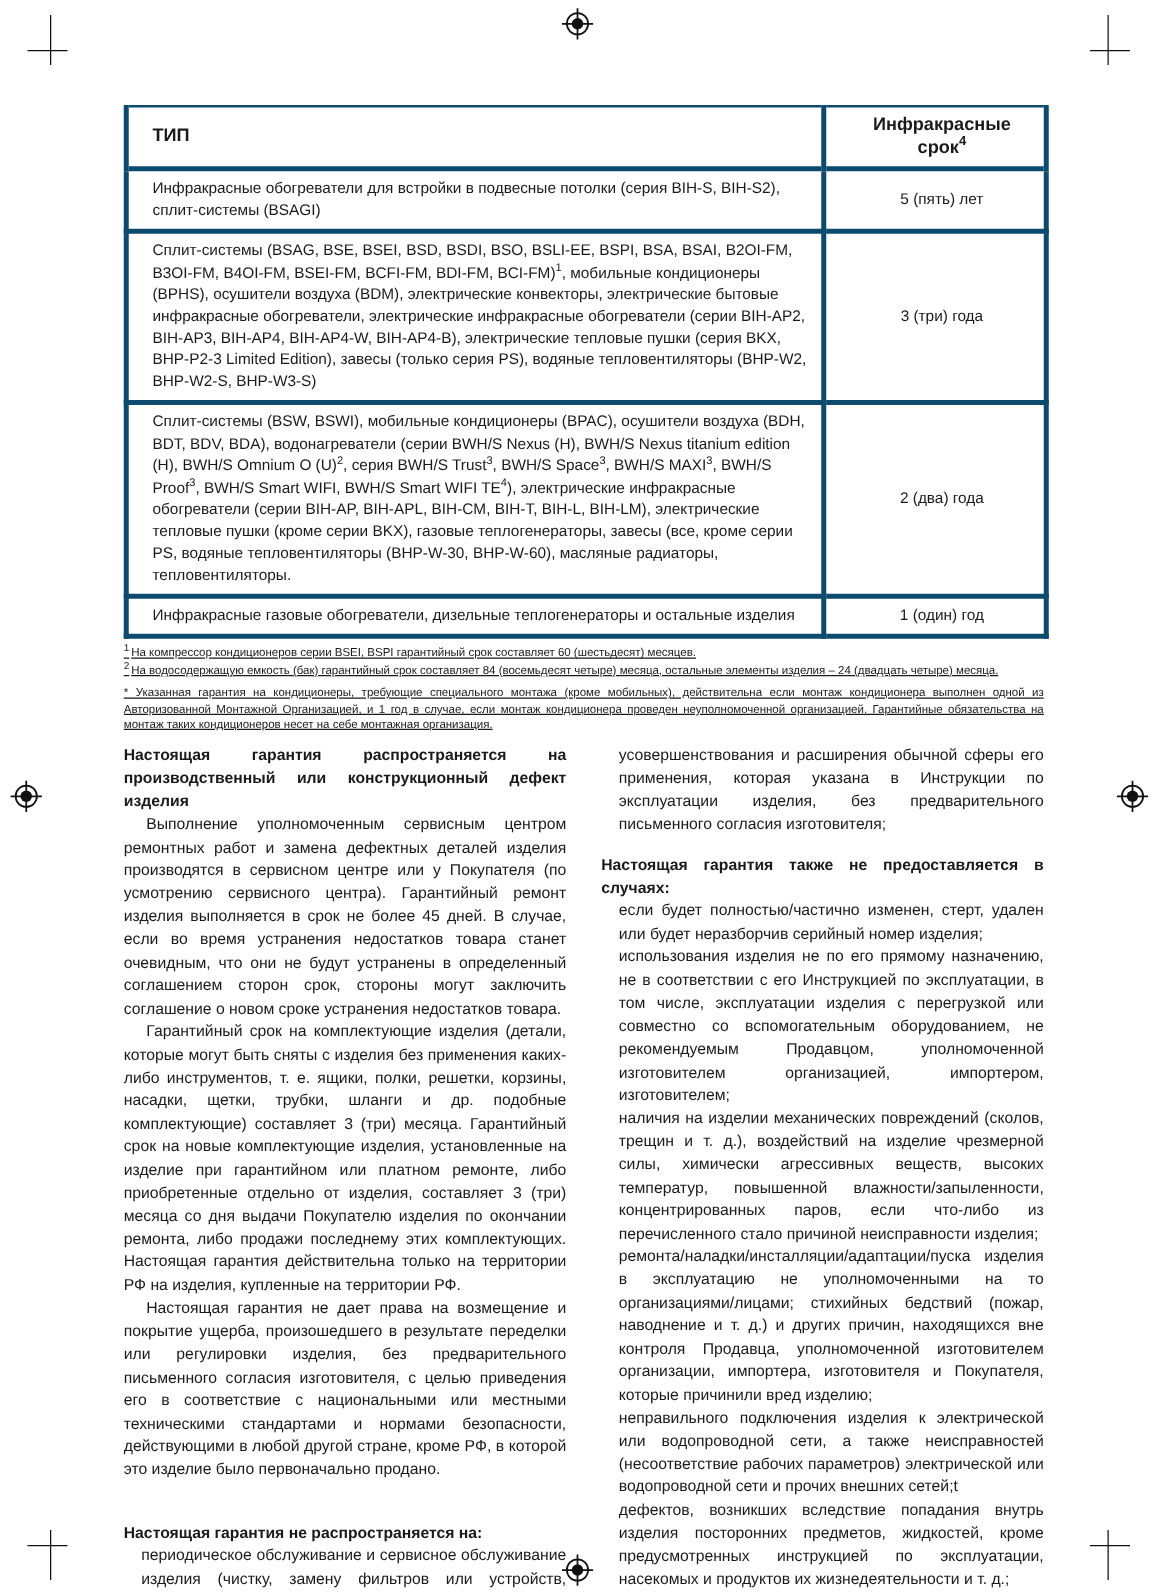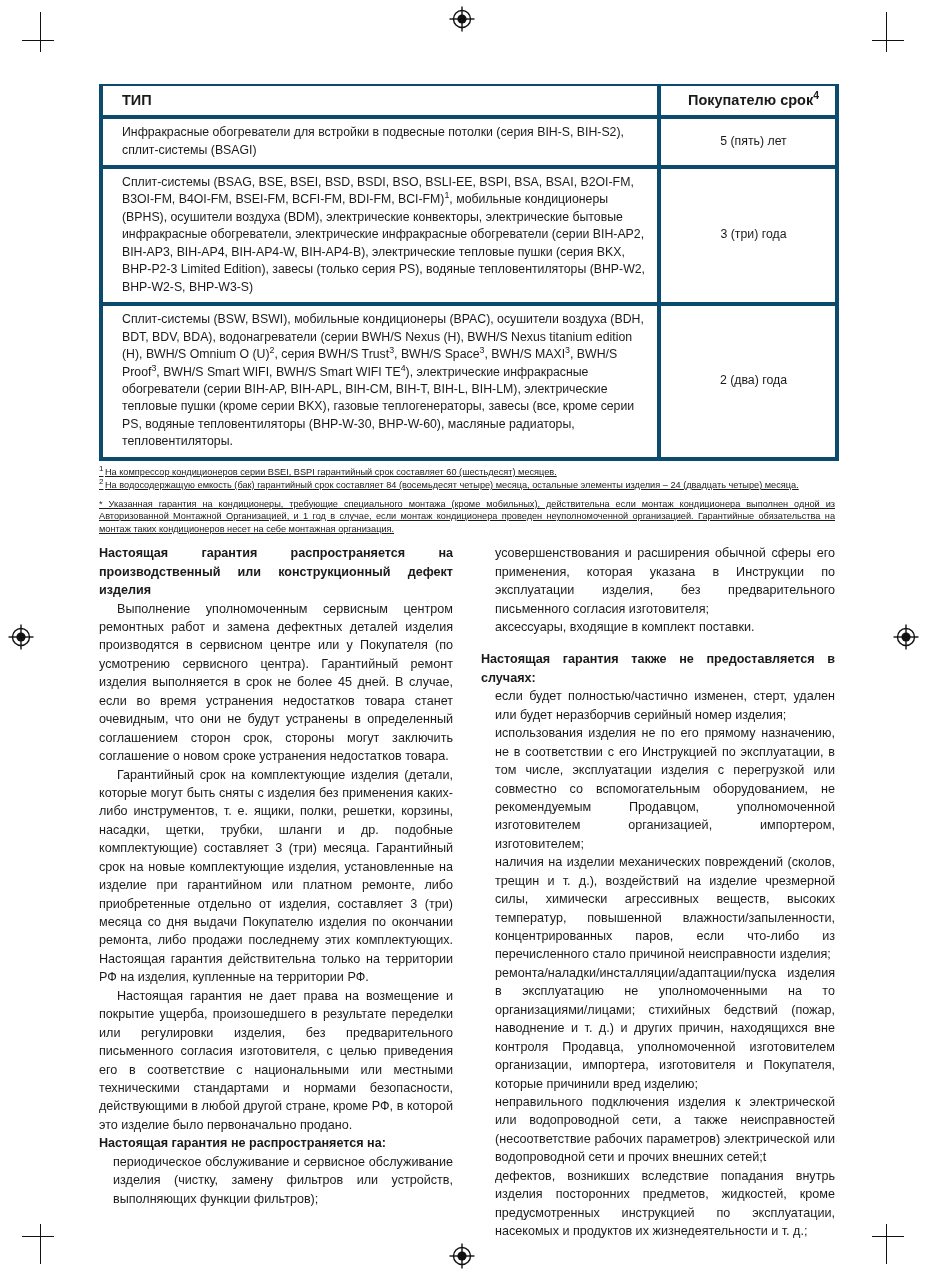--- a/index.html
+++ b/index.html
@@ -124,20 +124,21 @@
     text-justify: inter-word;
   }
   .col p.head {
     font-weight: bold;
     margin-bottom: 0px;
   }
   .col p.head-nj {
     font-weight: bold;
     text-align: left;
     margin-bottom: 0px;
+    margin-top: 32px;
   }
   .col p.body {
     text-indent: 18px;
   }
   .col p.item {
     margin-left: 14px;
     text-indent: 0;
   }
   .col p.item-plain {
     margin-left: 14px;
@@ -199,35 +200,39 @@
 <div class="page">
 
   <table class="warranty">
     <colgroup>
         <col class="c-type">
         <col class="c-term">
       </colgroup>
     <thead>
       <tr>
         <th class="th-type">ТИП</th>
-        <th class="th-term"><span>Покупателю срок</span><sup>4</sup></th>
+        <th class="th-term"><span>Инфракрасные срок</span><sup>4</sup></th>
       </tr>
     </thead>
     <tbody>
       <tr>
         <td class="td-type">Инфракрасные обогреватели для встройки в подвесные потолки (серия BIH-S, BIH-S2), сплит-системы (BSAGI)</td>
         <td class="td-term">5 (пять) лет</td>
       </tr>
       <tr>
         <td class="td-type">Сплит-системы (BSAG, BSE, BSEI, BSD, BSDI, BSO, BSLI-EE, BSPI, BSA, BSAI, B2OI-FM, B3OI-FM, B4OI-FM, BSEI-FM, BCFI-FM, BDI-FM, BCI-FM)<sup>1</sup>, мобильные кондиционеры (BPHS), осушители воздуха (BDM), электрические конвекторы, электрические бытовые инфракрасные обогреватели, электрические инфракрасные обогреватели (серии BIH-AP2, BIH-AP3, BIH-AP4, BIH-AP4-W, BIH-AP4-B), электрические тепловые пушки (серия BKX, BHP-P2-3 Limited Edition), завесы (только серия PS), водяные тепловентиляторы (BHP-W2, BHP-W2-S, BHP-W3-S)</td>
         <td class="td-term">3 (три) года</td>
       </tr>
       <tr>
         <td class="td-type">Сплит-системы (BSW, BSWI), мобильные кондиционеры (BPAC), осушители воздуха (BDH, BDT, BDV, BDA), водонагреватели (серии BWH/S Nexus (H), BWH/S Nexus titanium edition (H), BWH/S Omnium O (U)<sup>2</sup>, серия BWH/S Trust<sup>3</sup>, BWH/S Space<sup>3</sup>, BWH/S MAXI<sup>3</sup>, BWH/S Proof<sup>3</sup>, BWH/S Smart WIFI, BWH/S Smart WIFI TE<sup>4</sup>), электрические инфракрасные обогреватели (серии BIH-AP, BIH-APL, BIH-CM, BIH-T, BIH-L, BIH-LM), электрические тепловые пушки (кроме серии BKX), газовые теплогенераторы, завесы (все, кроме серии PS, водяные тепловентиляторы (BHP-W-30, BHP-W-60), масляные радиаторы, тепловентиляторы.</td>
         <td class="td-term">2 (два) года</td>
+      </tr>
+      <tr>
+        <td class="td-type">Инфракрасные газовые обогреватели, дизельные теплогенераторы и остальные изделия</td>
+        <td class="td-term">1 (один) год</td>
       </tr>
     </tbody>
   </table>
 
   <div class="footnotes">
     <p class="fn"><span class="mark">1</span><span>На компрессор кондиционеров серии BSEI, BSPI гарантийный срок составляет 60 (шестьдесят) месяцев.</span></p>
     <p class="fn"><span class="mark">2</span><span>На водосодержащую емкость (бак) гарантийный срок составляет 84 (восемьдесят четыре) месяца, остальные элементы изделия – 24 (двадцать четыре) месяца.</span></p>
     <p class="fn-star">* Указанная гарантия на кондиционеры, требующие специального монтажа (кроме мобильных), действительна если монтаж кондиционера выполнен одной из Авторизованной Монтажной Организацией, и 1 год в случае, если монтаж кондиционера проведен неуполномоченной организацией. Гарантийные обязательства на монтаж таких кондиционеров несет на себе монтажная организация.</p>
   </div>
 
@@ -238,21 +243,20 @@
       <p class="body">Выполнение уполномоченным сервисным центром ремонтных работ и замена дефектных деталей изделия производятся в сервисном центре или у Покупателя (по усмотрению сервисного центра). Гарантийный ремонт изделия выполняется в срок не более 45 дней. В случае, если во время устранения недостатков товара станет очевидным, что они не будут устранены в определенный соглашением сторон срок, стороны могут заключить соглашение о новом сроке устранения недостатков товара.</p>
       <p class="body">Гарантийный срок на комплектующие изделия (детали, которые могут быть сняты с изделия без применения каких-либо инструментов, т. е. ящики, полки, решетки, корзины, насадки, щетки, трубки, шланги и др. подобные комплектующие) составляет 3 (три) месяца. Гарантийный срок на новые комплектующие изделия, установленные на изделие при гарантийном или платном ремонте, либо приобретенные отдельно от изделия, составляет 3 (три) месяца со дня выдачи Покупателю изделия по окончании ремонта, либо продажи последнему этих комплектующих. Настоящая гарантия действительна только на территории РФ на изделия, купленные на территории РФ.</p>
       <p class="body">Настоящая гарантия не дает права на возмещение и покрытие ущерба, произошедшего в результате переделки или регулировки изделия, без предварительного письменного согласия изготовителя, с целью приведения его в соответствие с национальными или местными техническими стандартами и нормами безопасности, действующими в любой другой стране, кроме РФ, в которой это изделие было первоначально продано.</p>
       <p class="head-nj">Настоящая гарантия не распространяется на:</p>
       <p class="item">периодическое обслуживание и сервисное обслуживание изделия (чистку, замену фильтров или устройств, выполняющих функции фильтров);</p>
 
     </div>
 
     <div class="col">
       <p class="item-plain">усовершенствования и расширения обычной сферы его применения, которая указана в Инструкции по эксплуатации изделия, без предварительного письменного согласия изготовителя;</p>
-      <p class="item">аксессуары, входящие в комплект поставки.</p>
       <p class="head gap-above">Настоящая гарантия также не предоставляется в случаях:</p>
       <p class="item">если будет полностью/частично изменен, стерт, удален или будет неразборчив серийный номер изделия;</p>
       <p class="item">использования изделия не по его прямому назначению, не в соответствии с его Инструкцией по эксплуатации, в том числе, эксплуатации изделия с перегрузкой или совместно со вспомогательным оборудованием, не рекомендуемым Продавцом, уполномоченной изготовителем организацией, импортером, изготовителем;</p>
       <p class="item">наличия на изделии механических повреждений (сколов, трещин и т. д.), воздействий на изделие чрезмерной силы, химически агрессивных веществ, высоких температур, повышенной влажности/запыленности, концентрированных паров, если что-либо из перечисленного стало причиной неисправности изделия;</p>
       <p class="item">ремонта/наладки/инсталляции/адаптации/пуска изделия в эксплуатацию не уполномоченными на то организациями/лицами; стихийных бедствий (пожар, наводнение и т. д.) и других причин, находящихся вне контроля Продавца, уполномоченной изготовителем организации, импортера, изготовителя и Покупателя, которые причинили вред изделию;</p>
       <p class="item">неправильного подключения изделия к электрической или водопроводной сети, а также неисправностей (несоответствие рабочих параметров) электрической или водопроводной сети и прочих внешних сетей;t</p>
       <p class="item">дефектов, возникших вследствие попадания внутрь изделия посторонних предметов, жидкостей, кроме предусмотренных инструкцией по эксплуатации, насекомых и продуктов их жизнедеятельности и т. д.;</p>
     </div>
 
   </div>

